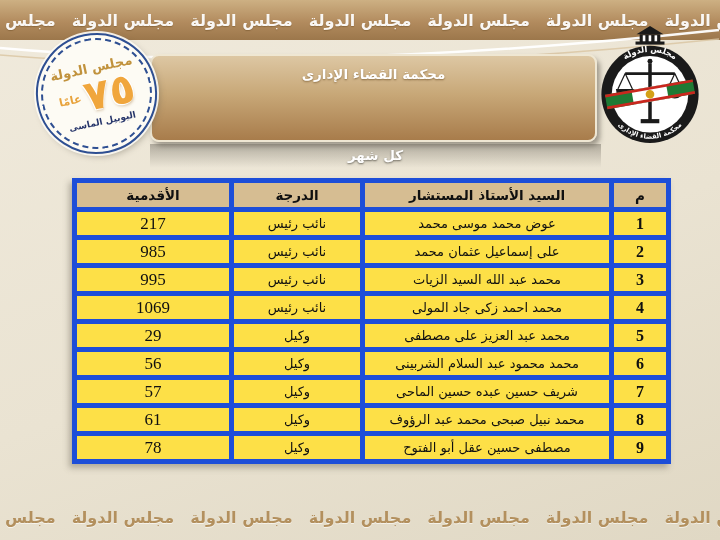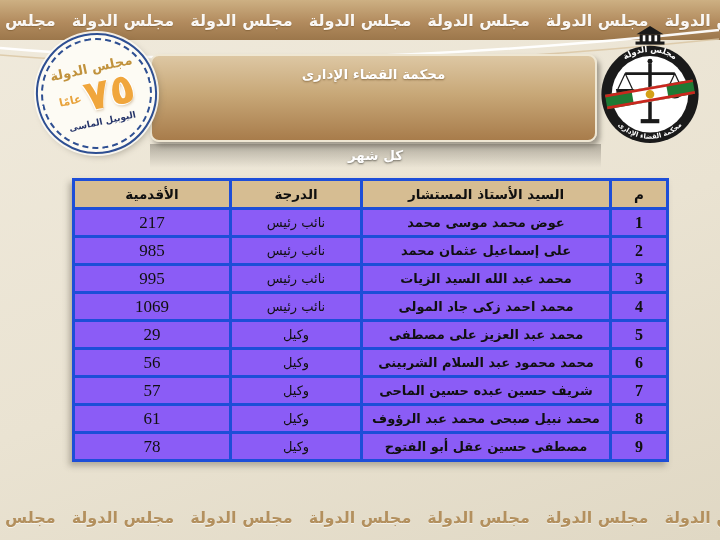--- a/index.html
+++ b/index.html
@@ -74,31 +74,31 @@
   }
 
   
   .roster {
     position: absolute; left: 72px; top: 178px; width: 576px;
     border-collapse: collapse; direction: rtl; table-layout: fixed;
     background: #f4f0e4; box-shadow: -3px 4px 6px rgba(110,105,92,.45);
     border: 3px solid #141414;
   }
   .roster th, .roster td {
-    border: 3px solid #1d4ed8; text-align: center; vertical-align: middle;
+    border: 5px solid #1d4ed8; text-align: center; vertical-align: middle;
     color: #101010; overflow: hidden; white-space: nowrap;
   }
   .roster th { background: #d6bd92; height: 29px; font-size: 13.5px; font-weight: bold; }
-  .roster td { height: 28px; background: #8b5cf6; }
+  .roster td { height: 28px; background: #fde047; }
   .col-no { width: 57px; }
   .col-name { width: 249px; }
   .col-rank { width: 131px; }
   .col-seniority { width: 157px; }
   td.col-no { font-family: "Liberation Serif", "DejaVu Serif", serif; font-weight: bold; font-size: 16px; }
-  td.col-name { font-weight: bold; font-size: 13px; }
+  td.col-name { font-weight: normal; font-size: 13px; }
   td.col-rank { font-size: 13px; }
   td.col-seniority { font-family: "Liberation Serif", "DejaVu Serif", serif; font-size: 17px; }
 </style>
 </head>
 <body>
 
 <div class="slide">
 
   <div class="top-strip">
     <div class="strip-row">

